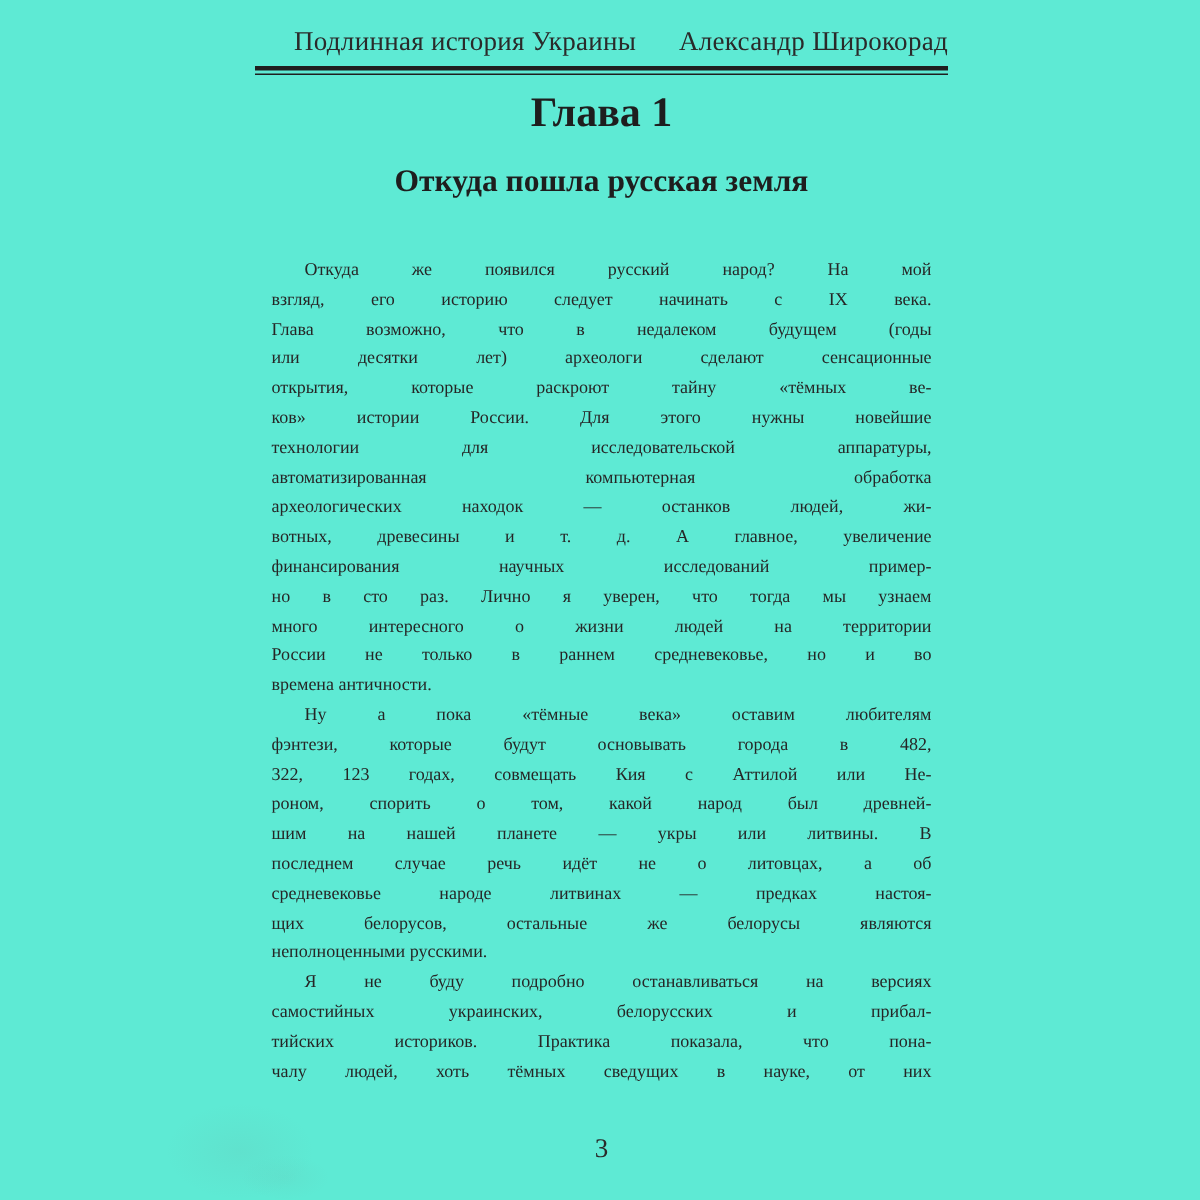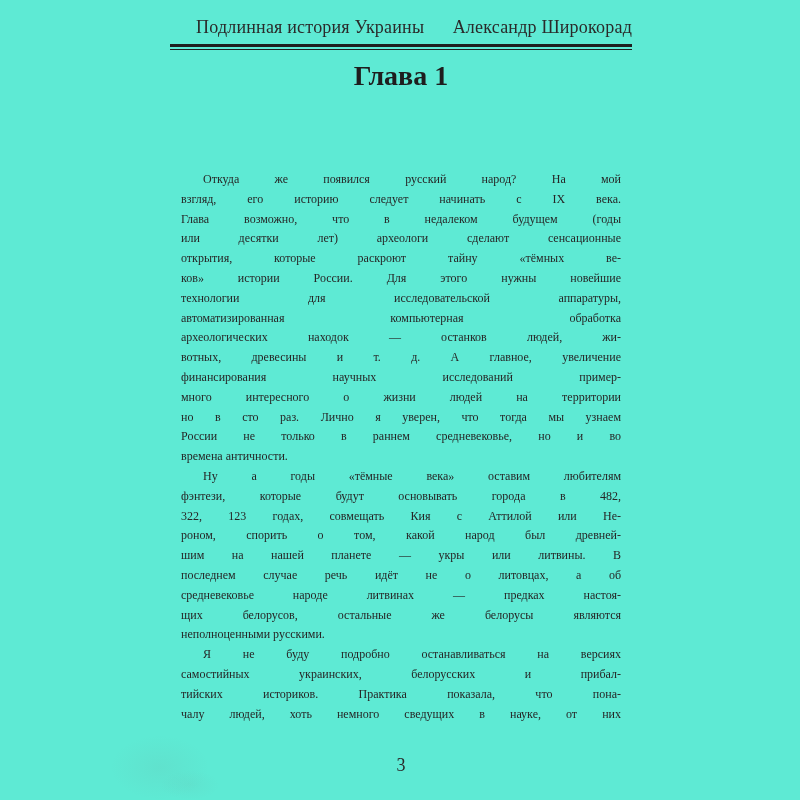--- a/index.html
+++ b/index.html
@@ -105,50 +105,51 @@
 
   <div class="running-header">
     <span class="hl">Подлинная история Украины</span>
     <span class="hr">Александр Широкорад</span>
   </div>
 
   <div class="header-rule"></div>
 
   <div class="chapter-title">Глава 1</div>
 
+  <div class="section-title">Откуда пошла русская земля</div>
 
   <div class="body-text">
       <div class="line first">Откуда же появился русский народ? На мой</div>
       <div class="line">взгляд, его историю следует начинать с IX века.</div>
       <div class="line">Глава возможно, что в недалеком будущем (годы</div>
       <div class="line">или десятки лет) археологи сделают сенсационные</div>
       <div class="line">открытия, которые раскроют тайну «тёмных ве-</div>
       <div class="line">ков» истории России. Для этого нужны новейшие</div>
       <div class="line">технологии для исследовательской аппаратуры,</div>
       <div class="line">автоматизированная компьютерная обработка</div>
       <div class="line">археологических находок — останков людей, жи-</div>
       <div class="line">вотных, древесины и т. д. А главное, увеличение</div>
       <div class="line">финансирования научных исследований пример-</div>
+      <div class="line">но в сто раз. Лично я уверен, что тогда мы узнаем</div>
       <div class="line">много интересного о жизни людей на территории</div>
-      <div class="line">но в сто раз. Лично я уверен, что тогда мы узнаем</div>
       <div class="line">России не только в раннем средневековье, но и во</div>
       <div class="line endline">времена античности.</div>
-      <div class="line first">Ну а годы «тёмные века» оставим любителям</div>
+      <div class="line first">Ну а пока «тёмные века» оставим любителям</div>
       <div class="line">фэнтези, которые будут основывать города в 482,</div>
       <div class="line">322, 123 годах, совмещать Кия с Аттилой или Не-</div>
       <div class="line">роном, спорить о том, какой народ был древней-</div>
       <div class="line">шим на нашей планете — укры или литвины. В</div>
       <div class="line">последнем случае речь идёт не о литовцах, а об</div>
       <div class="line">средневековье народе литвинах — предках настоя-</div>
       <div class="line">щих белорусов, остальные же белорусы являются</div>
       <div class="line endline">неполноценными русскими.</div>
       <div class="line first">Я не буду подробно останавливаться на версиях</div>
       <div class="line">самостийных украинских, белорусских и прибал-</div>
       <div class="line">тийских историков. Практика показала, что пона-</div>
-      <div class="line">чалу людей, хоть немного сведущих в науке, от них</div>
+      <div class="line">чалу людей, хоть тёмных сведущих в науке, от них</div>
     </div>
 
   <div class="page-number">3</div>
 
   <div class="scan-artifact smudge-1"></div>
   <div class="scan-artifact smudge-2"></div>
 
 </div>
 
 </body></html>

